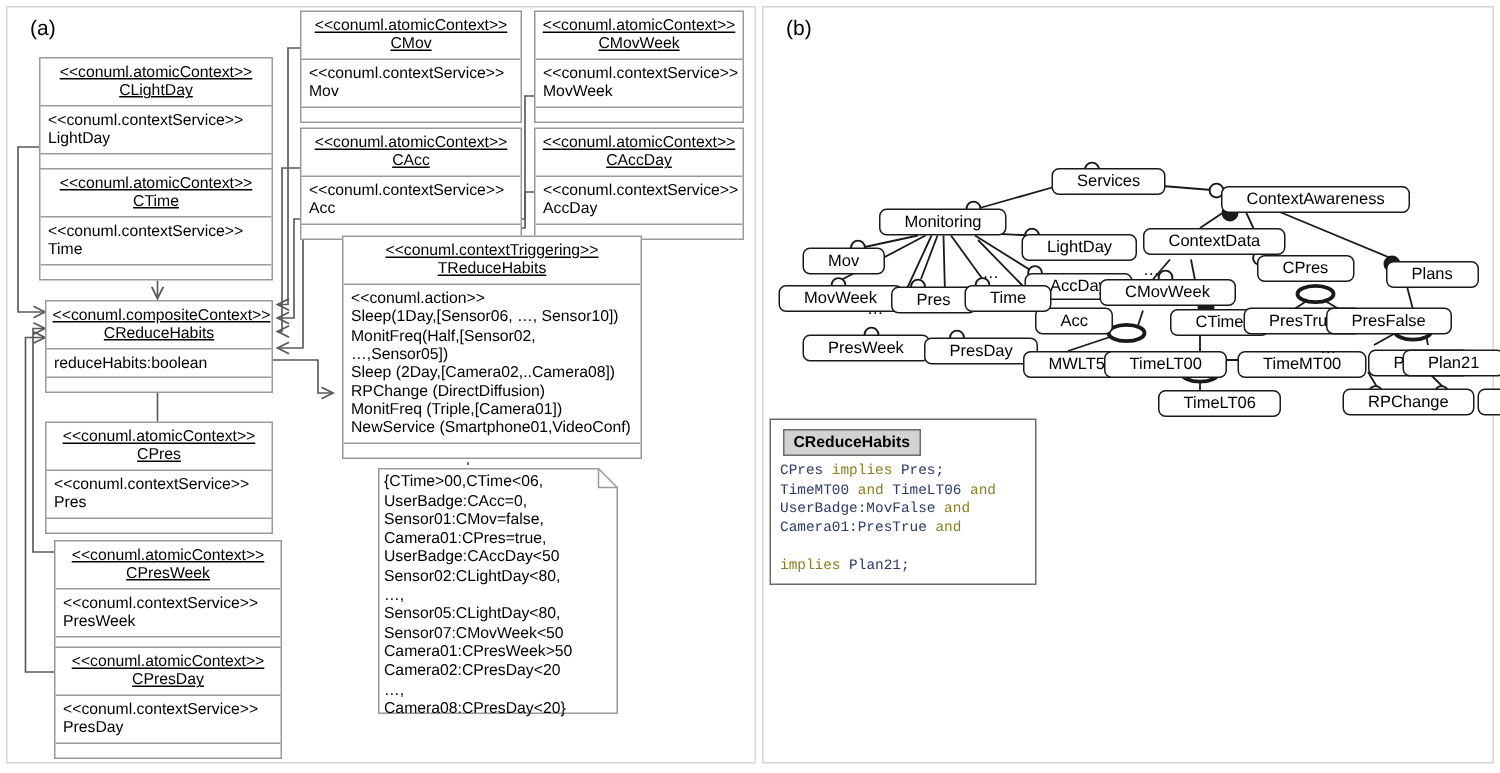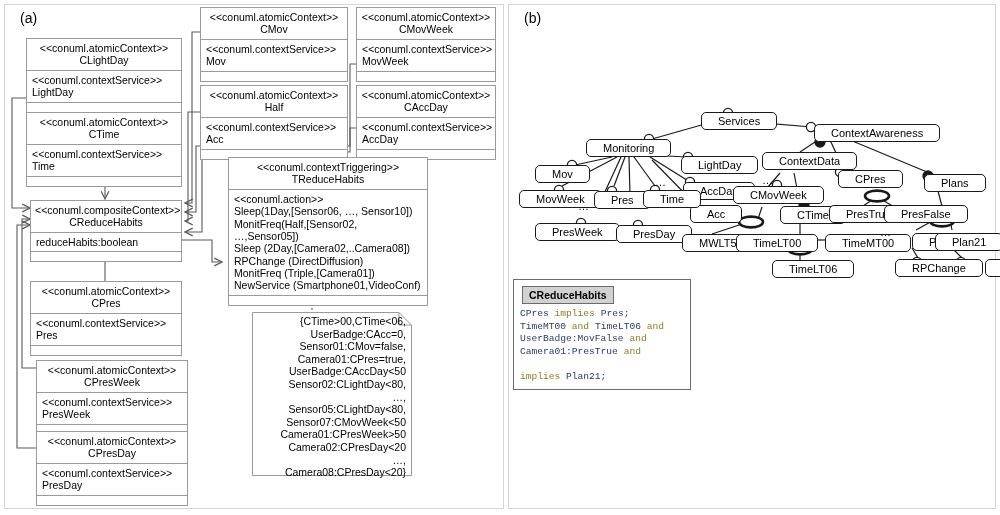--- a/index.html
+++ b/index.html
@@ -42,33 +42,34 @@
     background: #ffffff;
     font-size: 10.5px;
     line-height: 1.18;
     color: #000;
   }
   .uml .hdr {
     box-sizing: border-box;
     padding: 3px 4px 3px 4px;
     text-align: center;
     border-bottom: 1px solid #9a9a9a;
+    text-decoration: underline;
   }
   .uml .sec {
     box-sizing: border-box;
     padding: 3px 4px 3px 5px;
     text-align: left;
     border-bottom: 1px solid #9a9a9a;
   }
   .uml .sec.last { border-bottom: none; }
   .uml .sec.empty { min-height: 9px; padding: 2px; }
   .uml .st { display: block; }
   .uml .nm { display: block; }
   .uml .ops { white-space: pre-line; text-align: left; }
-  .note-wrap { position: absolute; text-align: right; }
+  .note-wrap { position: absolute; }
   .note-svg { position: absolute; left: 0; top: 0; }
 
   
   svg.wires { position: absolute; left: 0; top: 0; overflow: visible; }
 
   
   .fnode {
     position: absolute;
     box-sizing: border-box;
     border: 1.3px solid #1a1a1a;
@@ -257,21 +258,21 @@
     <div class="sec">
       <span class="st">&lt;&lt;conuml.contextService&gt;&gt;</span>
       <span class="nm">MovWeek</span>
     </div>
     <div class="sec empty last"></div>
   </div>
 
   <div class="uml" style="left:200px; top:85px; width:148px;">
     <div class="hdr">
       <span class="st">&lt;&lt;conuml.atomicContext&gt;&gt;</span>
-      <span class="nm">Half</span>
+      <span class="nm">CAcc</span>
     </div>
     <div class="sec">
       <span class="st">&lt;&lt;conuml.contextService&gt;&gt;</span>
       <span class="nm">Acc</span>
     </div>
     <div class="sec empty last"></div>
   </div>
 
   <div class="uml" style="left:356px; top:85px; width:140px;">
     <div class="hdr">

